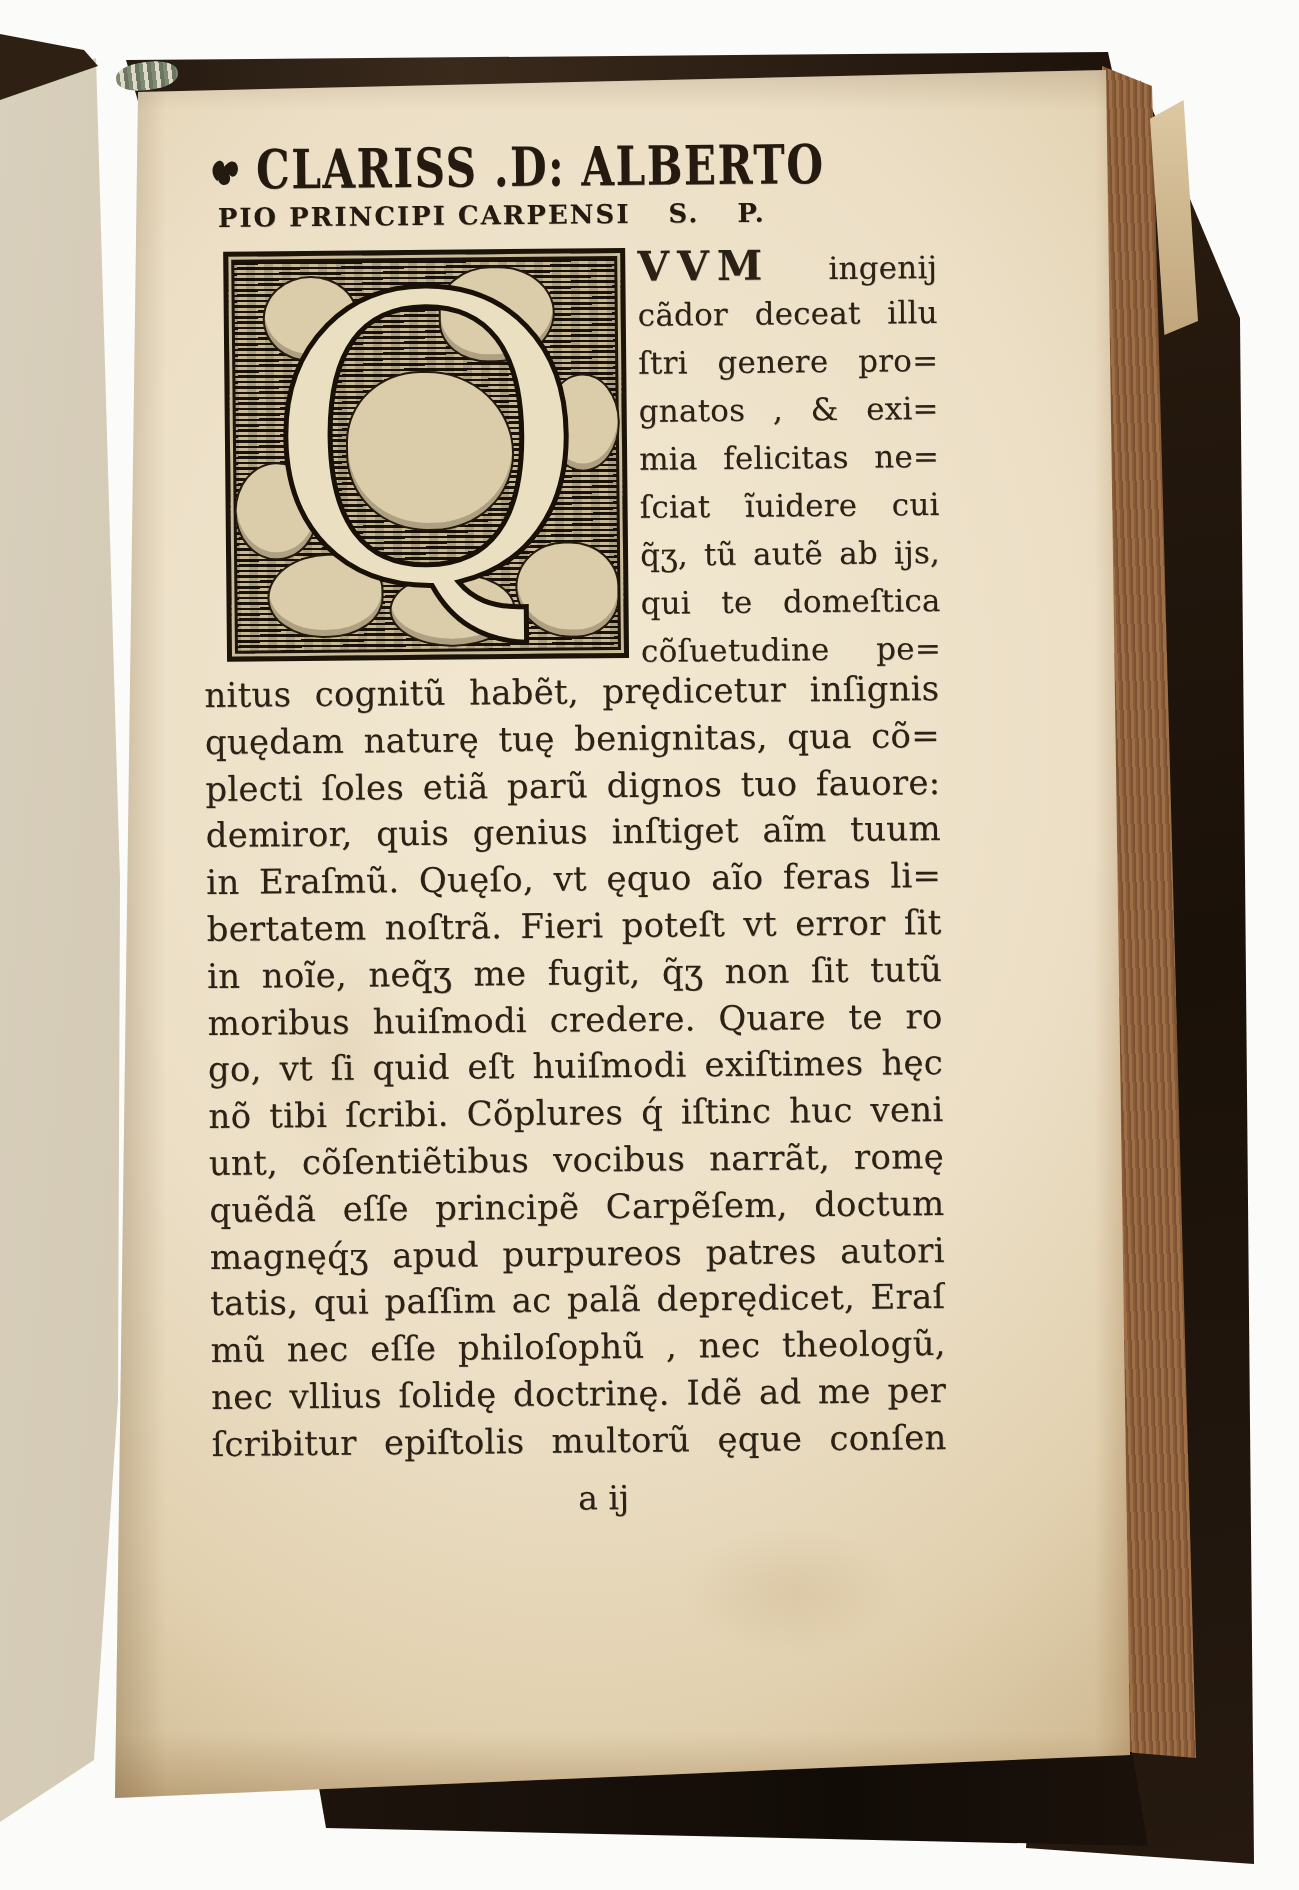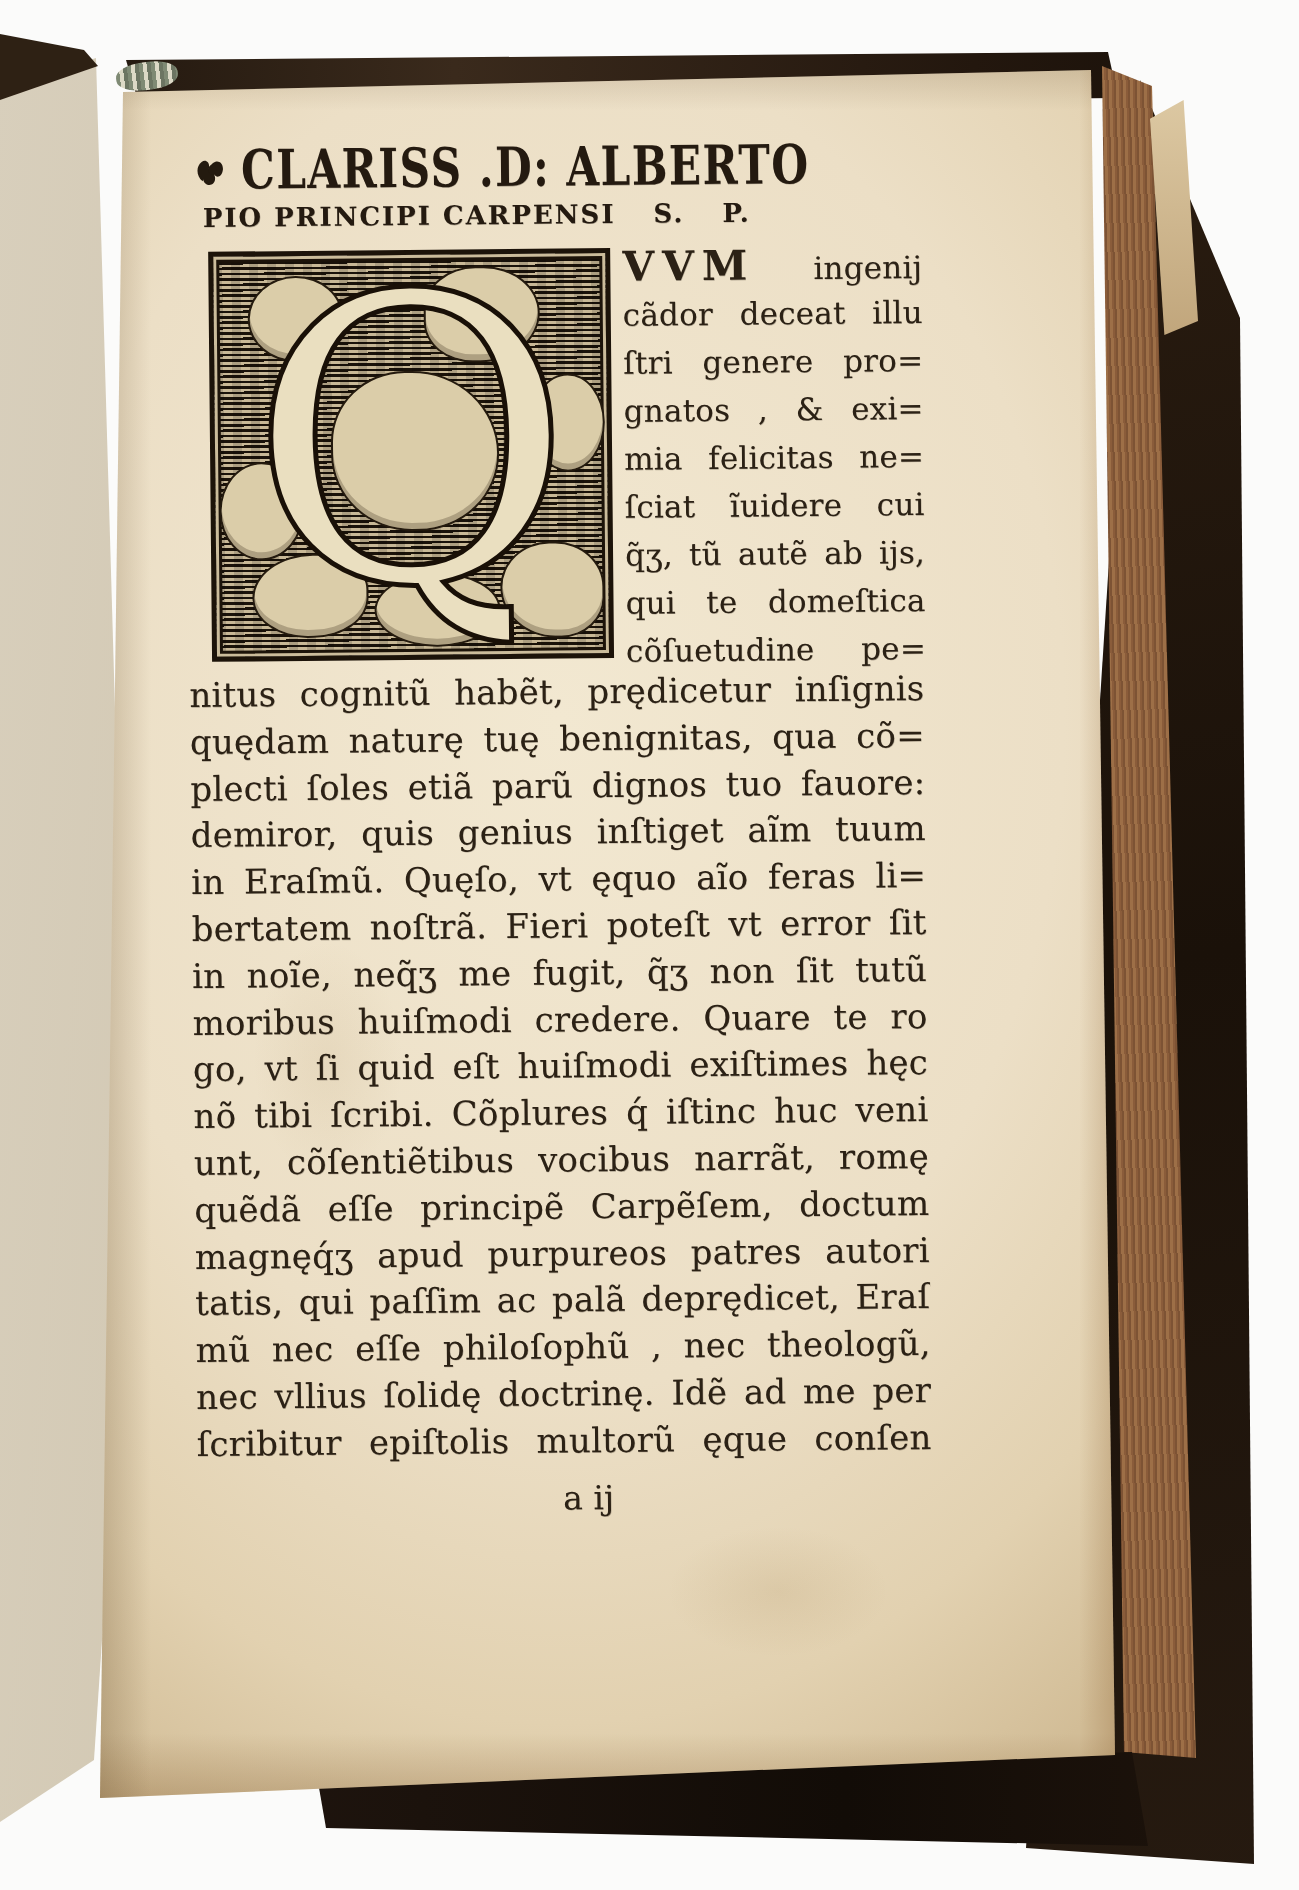--- a/index.html
+++ b/index.html
@@ -26,21 +26,21 @@
     clip-path:polygon(1102px 66px,1152px 86px,1196px 1758px,1124px 1752px);
     background:repeating-linear-gradient(88deg,#7d5334 0 2px,#9d6f47 2px 5px,#8a5c3a 5px 7px);}
   .fore-chip{position:absolute;left:1150px;top:100px;width:48px;height:235px;z-index:3;
     clip-path:polygon(0 8%,70% 0,100% 94%,30% 100%);
     background:linear-gradient(#dcc8a2,#c1a67c);}
   .bottom-strip{position:absolute;inset:0;z-index:2;
     clip-path:polygon(318px 1782px,1132px 1752px,1148px 1846px,326px 1828px);
     background:linear-gradient(90deg,#241811,#120c07 65%,#1f140c);}
 
   
-  .page{position:absolute;left:100px;top:58px;width:1020px;height:1745px;z-index:4;
+  .page{position:absolute;left:115px;top:58px;width:1020px;height:1745px;z-index:4;
     clip-path:polygon(23px 34px,991px 12px,1015px 1697px,0px 1740px);
     background:
       linear-gradient(90deg,rgba(105,80,45,.28) 0,rgba(105,80,45,0) 5%),
       linear-gradient(270deg,rgba(140,95,45,.33) 0,rgba(140,95,45,0) 4%),
       linear-gradient(0deg,rgba(125,85,40,.30) 0,rgba(125,85,40,0) 4%),
       linear-gradient(180deg,rgba(100,75,45,.22) 0,rgba(100,75,45,0) 3%),
       radial-gradient(90% 70% at 45% 38%,#f2e8d1 0%,#ecdfc6 55%,#e2d1b0 82%,#d2bd97 100%);}
   .content{position:absolute;inset:0;transform:rotate(-0.55deg);transform-origin:50% 40%;
     color:#2b2115;text-shadow:0.4px 0.6px 0 rgba(30,20,10,.30);}
   .stain{position:absolute;border-radius:50%;z-index:0;}

